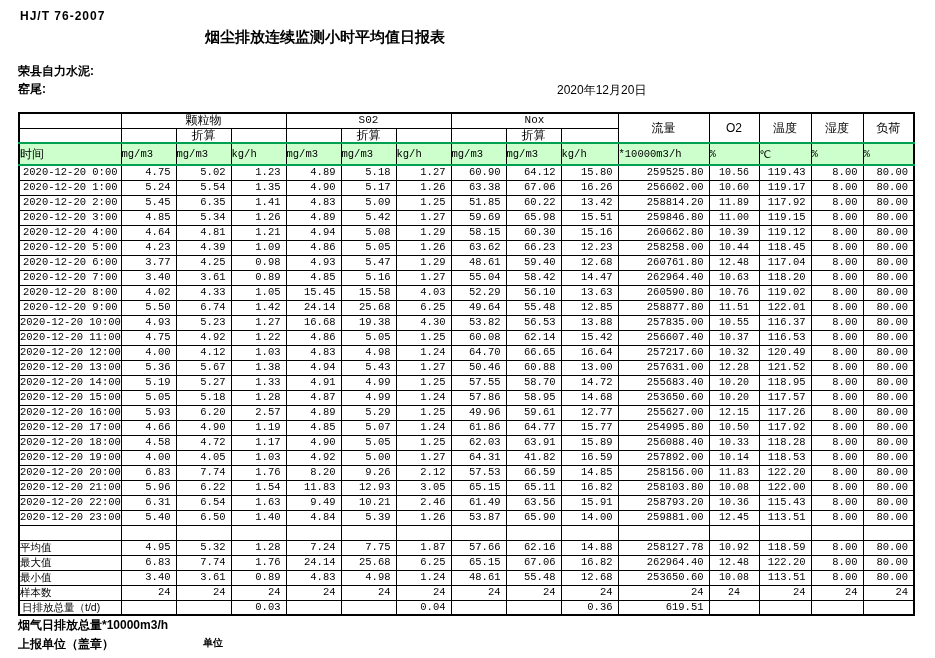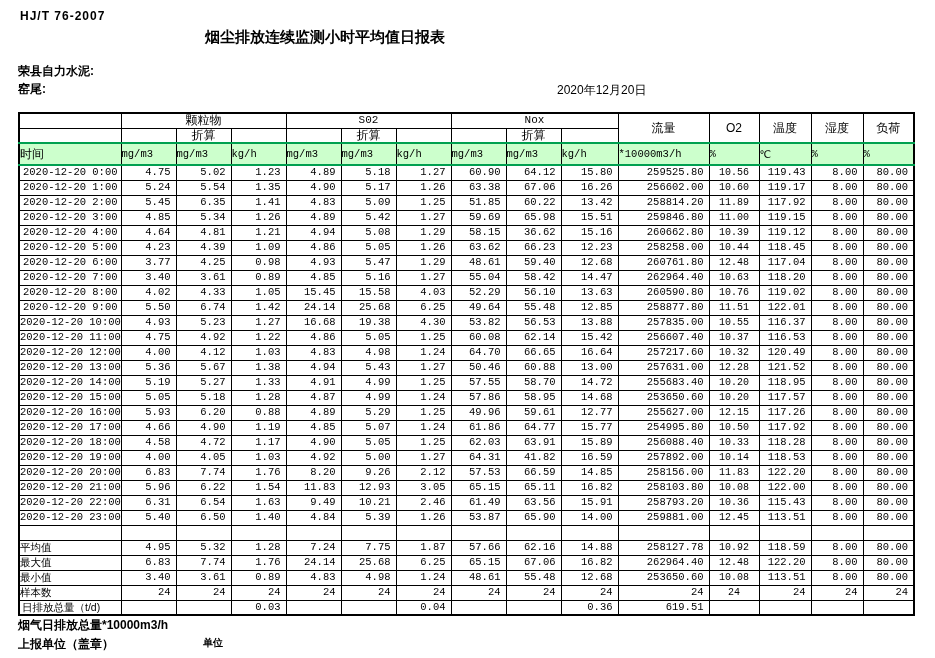--- a/index.html
+++ b/index.html
@@ -184,21 +184,21 @@
       </tr>
       <tr>
         <td class="mono t">2020-12-20 4:00</td>
         <td class="mono v">4.64</td>
         <td class="mono v">4.81</td>
         <td class="mono v">1.21</td>
         <td class="mono v">4.94</td>
         <td class="mono v">5.08</td>
         <td class="mono v">1.29</td>
         <td class="mono v">58.15</td>
-        <td class="mono v">36.62</td>
+        <td class="mono v">60.30</td>
         <td class="mono v">15.16</td>
         <td class="mono v">260662.80</td>
         <td class="mono o2col">10.39</td>
         <td class="mono v">119.12</td>
         <td class="mono v">8.00</td>
         <td class="mono v">80.00</td>
       </tr>
       <tr>
         <td class="mono t">2020-12-20 5:00</td>
         <td class="mono v">4.23</td>
@@ -383,21 +383,21 @@
         <td class="mono v">253650.60</td>
         <td class="mono o2col">10.20</td>
         <td class="mono v">117.57</td>
         <td class="mono v">8.00</td>
         <td class="mono v">80.00</td>
       </tr>
       <tr>
         <td class="mono t">2020-12-20 16:00</td>
         <td class="mono v">5.93</td>
         <td class="mono v">6.20</td>
-        <td class="mono v">0.88</td>
+        <td class="mono v">2.57</td>
         <td class="mono v">4.89</td>
         <td class="mono v">5.29</td>
         <td class="mono v">1.25</td>
         <td class="mono v">49.96</td>
         <td class="mono v">59.61</td>
         <td class="mono v">12.77</td>
         <td class="mono v">255627.00</td>
         <td class="mono o2col">12.15</td>
         <td class="mono v">117.26</td>
         <td class="mono v">8.00</td>

